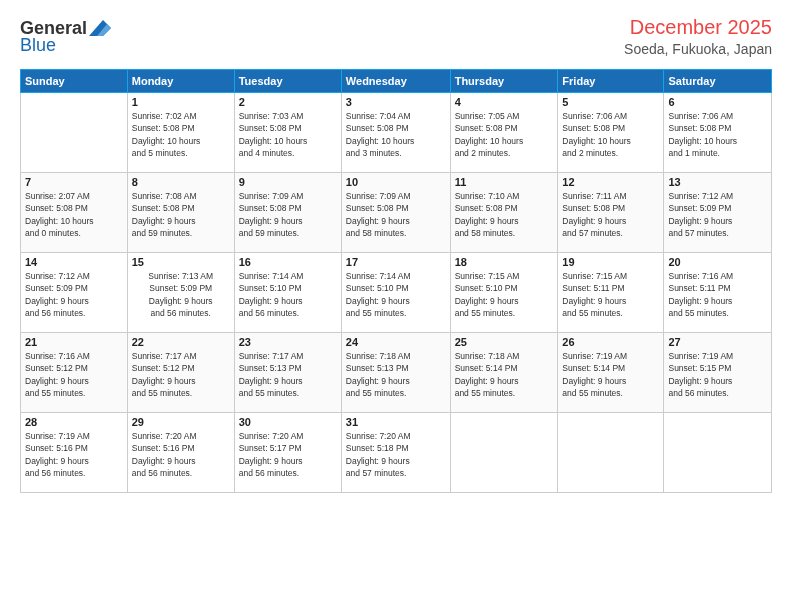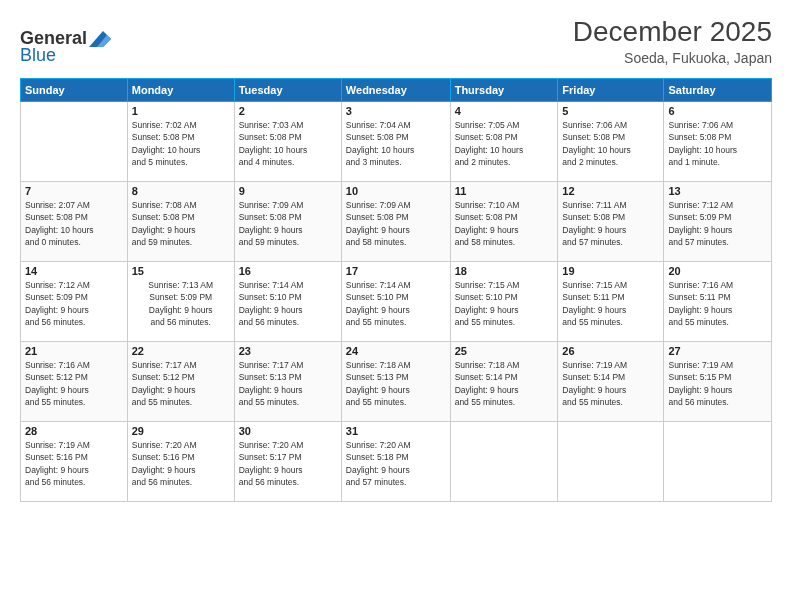--- a/index.html
+++ b/index.html
@@ -12,34 +12,34 @@
     }
     .page {
       width: 792px;
       height: 612px;
       padding: 16px 20px;
       background: #fff;
     }
     .header {
       display: flex;
       justify-content: space-between;
-      align-items: flex-end;
+      align-items: center;
       margin-bottom: 12px;
     }
     .logo {
       display: flex;
       flex-direction: column;
       align-items: flex-start;
     }
     .title-block {
       text-align: right;
     }
     .month-title {
-      font-size: 28px;
-      color: #404040;
+      font-size: 20px;
+      color: #ef4444;
       font-weight: normal;
     }
     .location {
       font-size: 14px;
       color: #555;
       margin-top: 2px;
     }
     .calendar {
       width: 100%;
       border-collapse: collapse;

